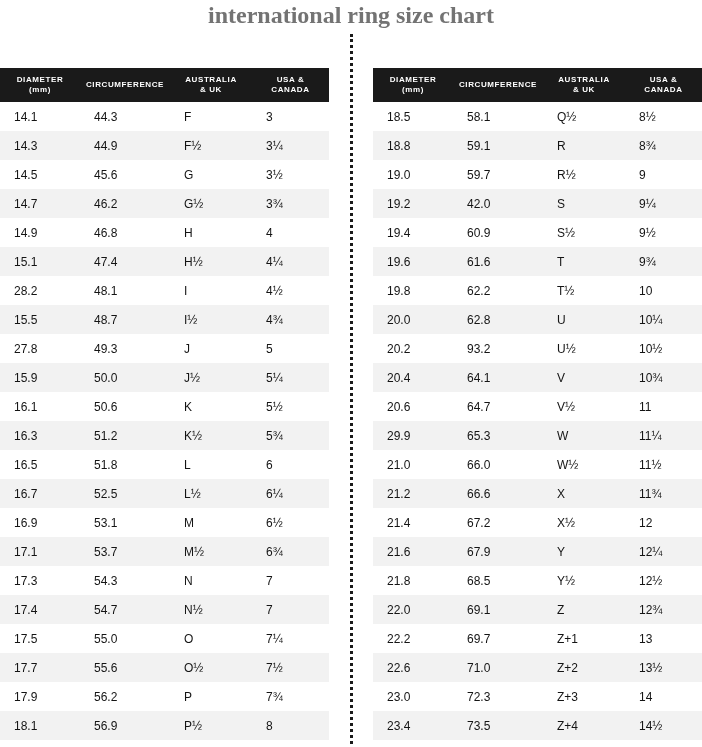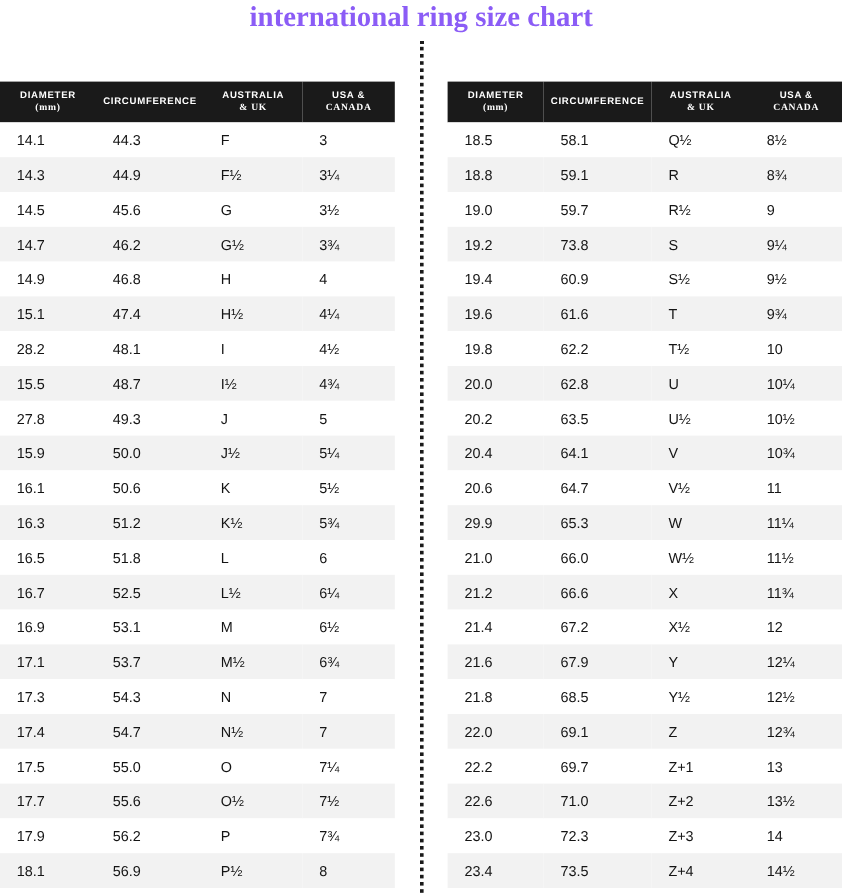--- a/index.html
+++ b/index.html
@@ -22,21 +22,21 @@
   }
   .title {
     text-align: center;
     font-family: "Liberation Serif", serif;
     font-weight: bold;
     font-size: 24px;
     letter-spacing: 0px;
     line-height: 26px;
     padding-top: 2px;
     margin: 0 0 4px 0;
-    color: #8b5cf6;
+    color: #737373;
   }
   .tables {
     display: flex;
     flex-direction: row;
     align-items: flex-start;
     justify-content: space-between;
     padding: 0 0 0 0;
   }
   .table-wrap {
     width: 329px;
@@ -68,21 +68,20 @@
     text-align: center;
     padding: 7px 2px;
     line-height: 10px;
     vertical-align: middle;
     border: none;
   }
   thead th .sub {
     display: block;
     font-size: 8px;
     letter-spacing: 0.6px;
-    font-family: Liberation Serif, serif;
   }
   tbody td {
     font-size: 12px;
     color: #141414;
     padding: 5px 0 5px 14px;
     height: 19px;
     line-height: 14px;
     border: none;
     text-align: left;
     vertical-align: middle;
@@ -322,21 +321,21 @@
               <td>8¾</td>
             </tr>
             <tr>
               <td>19.0</td>
               <td>59.7</td>
               <td>R½</td>
               <td>9</td>
             </tr>
             <tr>
               <td>19.2</td>
-              <td>73.8</td>
+              <td>42.0</td>
               <td>S</td>
               <td>9¼</td>
             </tr>
             <tr>
               <td>19.4</td>
               <td>60.9</td>
               <td>S½</td>
               <td>9½</td>
             </tr>
             <tr>
@@ -352,21 +351,21 @@
               <td>10</td>
             </tr>
             <tr>
               <td>20.0</td>
               <td>62.8</td>
               <td>U</td>
               <td>10¼</td>
             </tr>
             <tr>
               <td>20.2</td>
-              <td>63.5</td>
+              <td>93.2</td>
               <td>U½</td>
               <td>10½</td>
             </tr>
             <tr>
               <td>20.4</td>
               <td>64.1</td>
               <td>V</td>
               <td>10¾</td>
             </tr>
             <tr>

